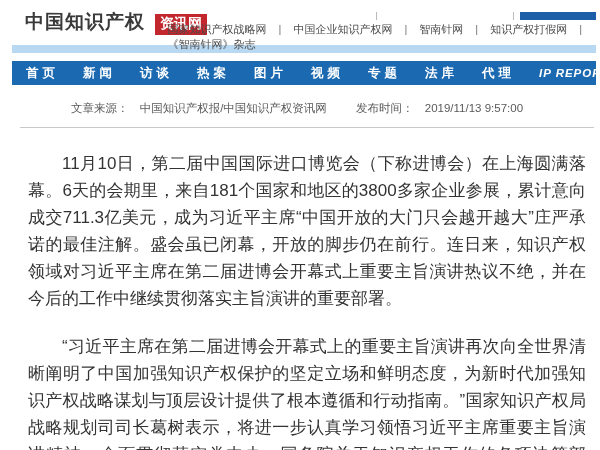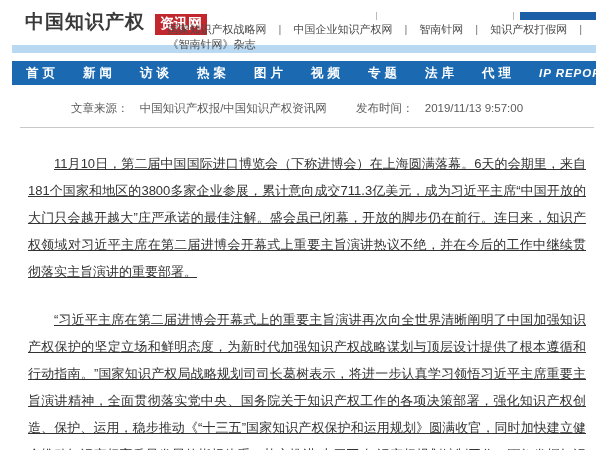--- a/index.html
+++ b/index.html
@@ -59,22 +59,22 @@
     color:#1f1f1f; line-height:26px; padding:0 2px;
   }
   .article-meta {
     margin-top:12px; font-size:11.5px; color:#5a5a5a; padding-left:2px;text-align:center;
   }
   .article-meta .meta-label { color:#5a5a5a; }
   .article-meta .meta-val { margin-right:18px; color:#5a5a5a; }
   .meta-rule { border:none; border-top:1px solid #c9c9c9; margin:7px 0 0; }
   .article-body { margin-top:6px; }
   .article-body p {
-    font-size:13px; color:#333; line-height:27px; text-indent:2em;
-    margin-bottom:13px; text-align:justify;text-decoration:underline;
+    font-size:17px; color:#333; line-height:27px; text-indent:2em;
+    margin-bottom:13px; text-align:justify;
   }
 </style>
 </head>
 <body>
 
 <div class="page">
 
   <div class="header">
     <div class="logo">
       <span class="logo-text">中国知识产权</span><span class="logo-badge">资讯网</span>

